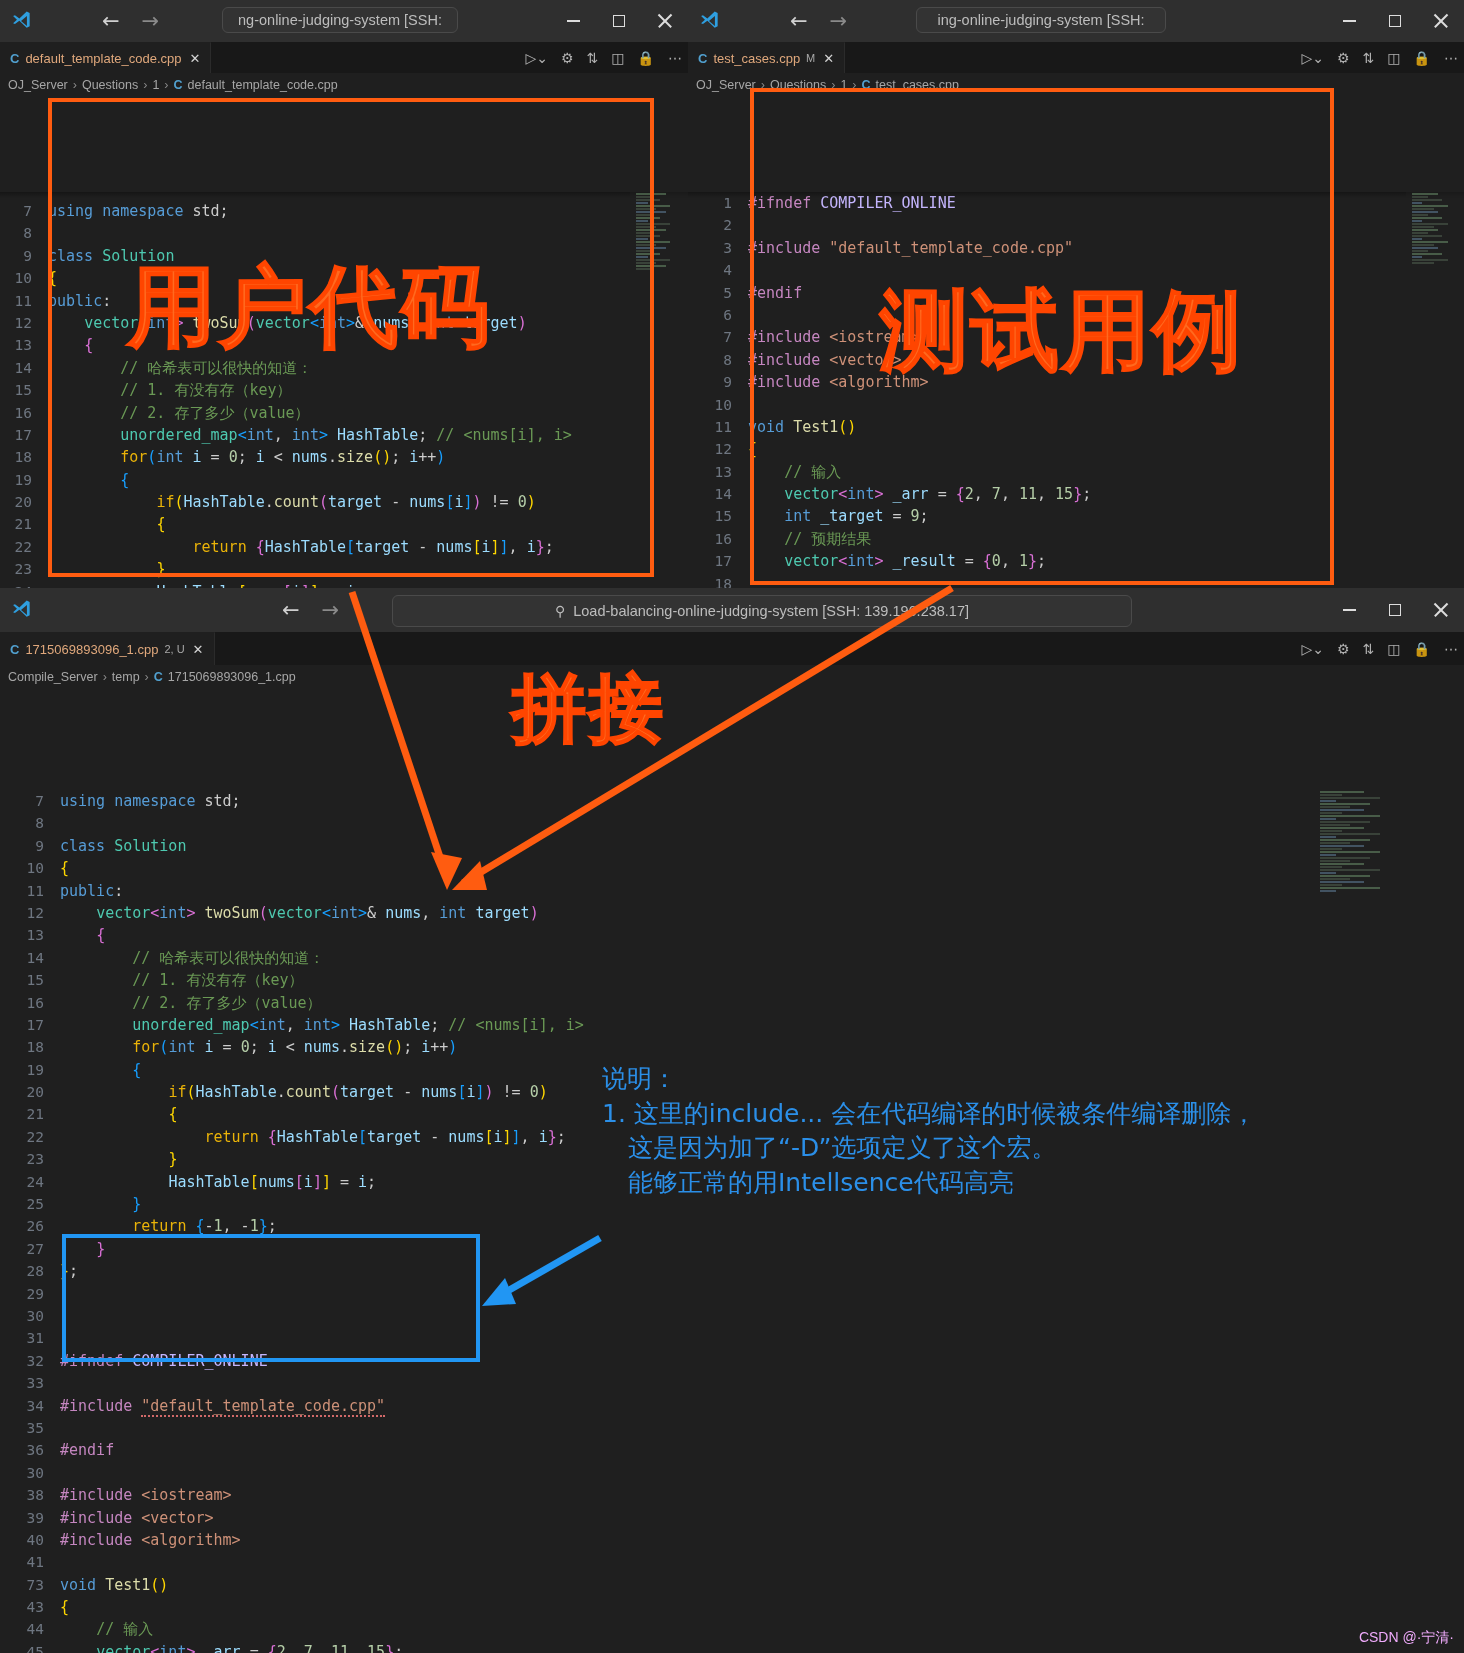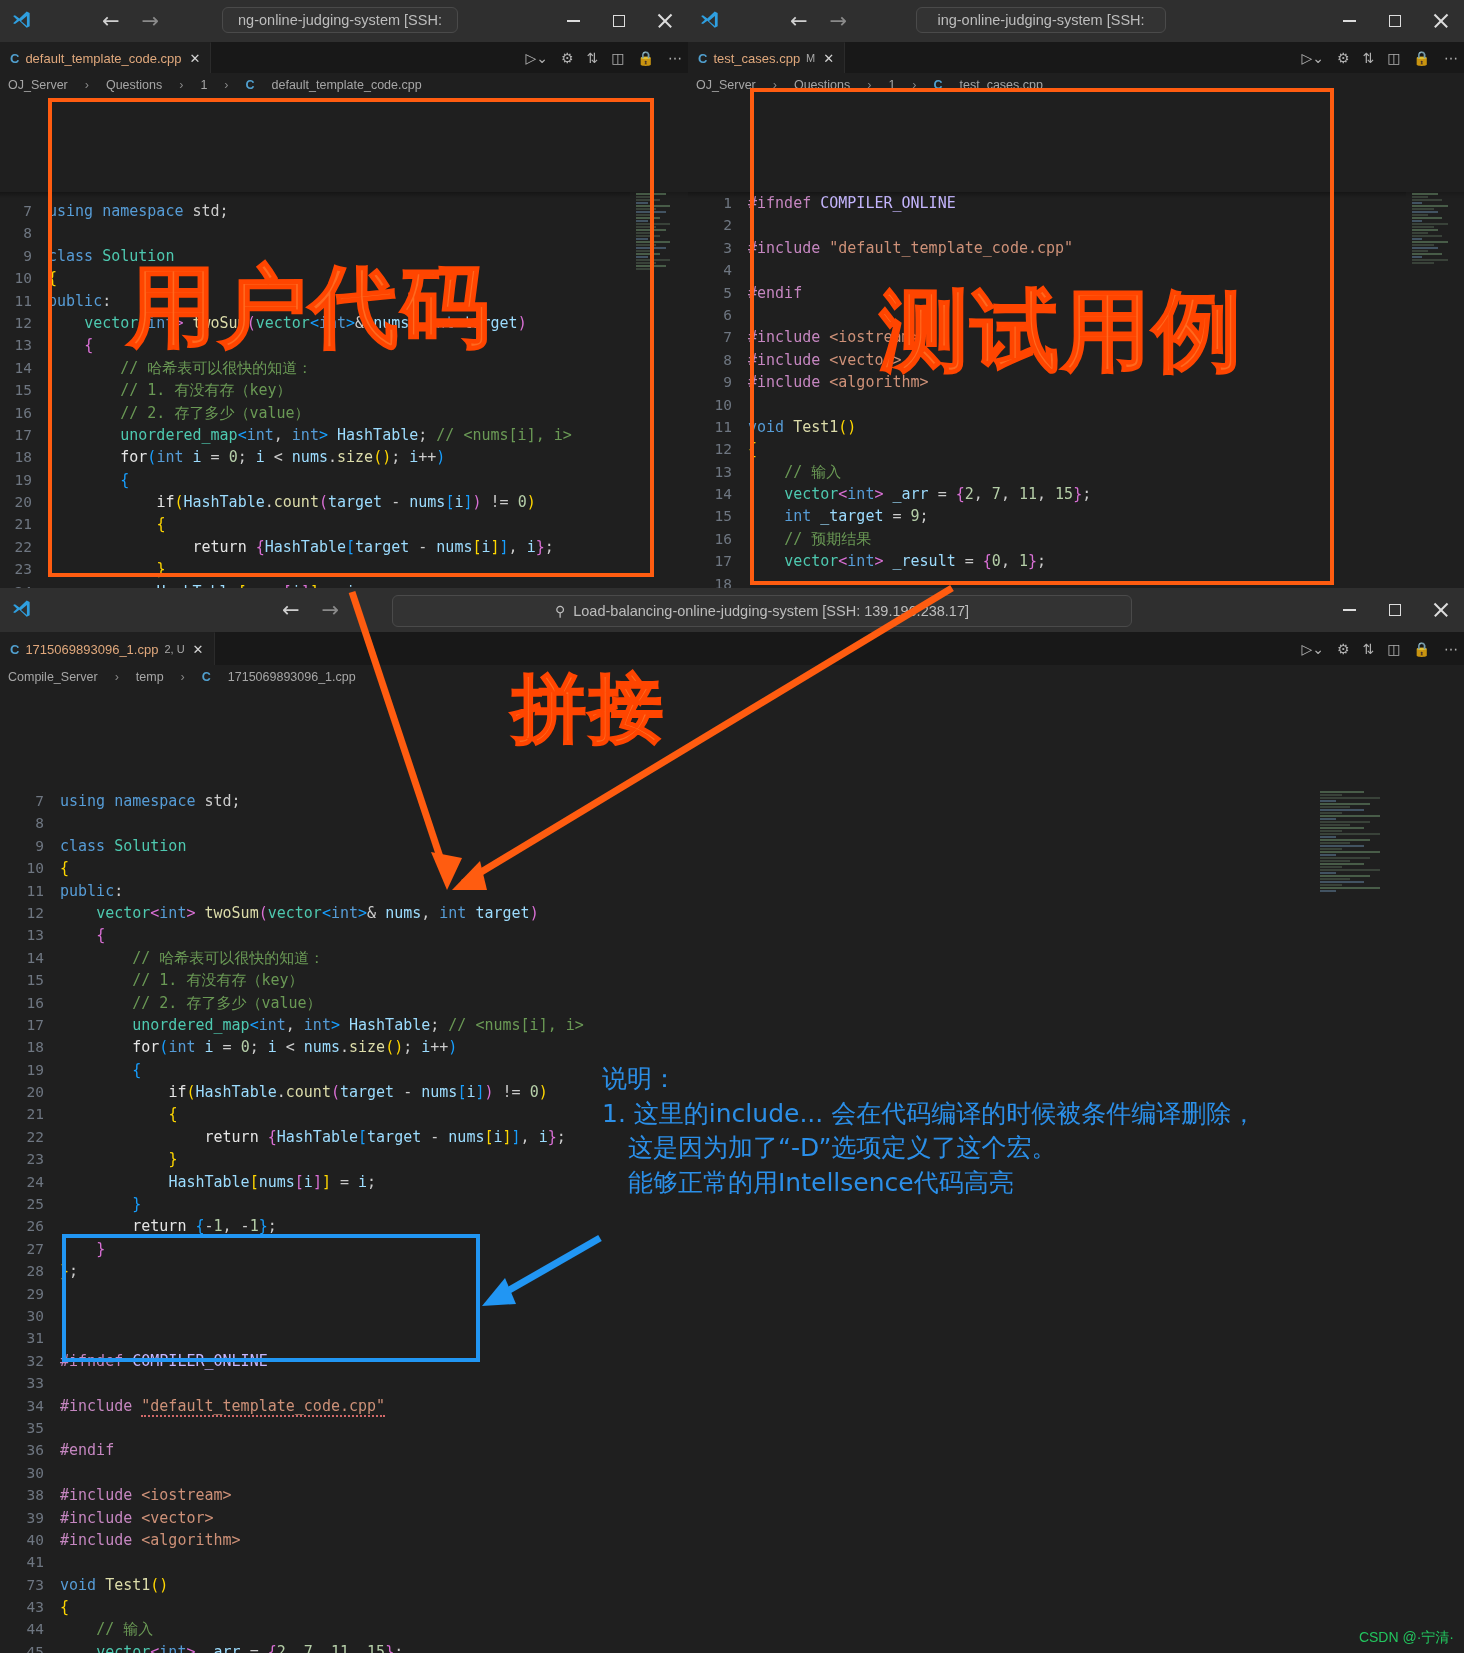--- a/index.html
+++ b/index.html
@@ -50,33 +50,33 @@
   }
   .tab .cppicon { color: #51a0cf; font-size: 13px; font-weight: bold; }
   .tab .tname { color: #e0a87c; }
   .tab .tmod { color: #a8a8a8; font-size: 11px; }
   .tab .tclose { color: #d4d4d4; font-size: 13px; margin-left: 2px; }
   .tabactions { position: absolute; right: 6px; top: 0; height: 31px; display: flex; align-items: center; gap: 13px; color: #c5c5c5; font-size: 14px; }
   .tabactions span { opacity: .88; }
 
   
   .breadcrumb { height: 23px; background: #1f1f1f; display: flex; align-items: center;
-    padding-left: 8px; font-size: 12.5px; color: #a6a6a6; gap: 17px; }
+    padding-left: 8px; font-size: 12.5px; color: #a6a6a6; gap: 5px; }
   .breadcrumb .sep { color: #8a8a8a; }
   .breadcrumb .cppicon { color: #51a0cf; font-weight: bold; }
 
   
   .editor { position: relative; background: #1f1f1f; overflow: hidden; font-family: "DejaVu Sans Mono", monospace; }
   .coderow { display: flex; height: 22.4px; line-height: 22.4px; white-space: pre; }
   .ln { width: 46px; text-align: right; padding-right: 16px; color: #6e7681; font-size: 14.5px; flex: none; font-family: "DejaVu Sans Mono", monospace; }
   .code { font-size: 15px; color: #cccccc; white-space: pre; }
 
   
   .kw   { color: #569cd6; }
-  .kw2  { color: #e5e5e5; margin-top: 41px; }
+  .kw2  { color: #eab308; margin-top: 41px; }
   .typ  { color: #4ec9b0; }
   .fn   { color: #dcdcaa; }
   .var  { color: #9cdcfe; }
   .num  { color: #b5cea8; }
   .str  { color: #ce9178; }
   .cmt  { color: #6a9955; }
   .br1  { color: #ffd700; }
   .br2  { color: #da70d6; }
   .br3  { color: #179fff; }
   .prep { color: #c586c0; }
@@ -96,21 +96,21 @@
     position: absolute; font-family: "DejaVu Sans", sans-serif; font-weight: bold;
     color: #ff6a1f; -webkit-text-stroke: 2px #ff4500;
     letter-spacing: 3px; pointer-events: none; white-space: nowrap;
   }
   .note {
     position: absolute; color: #2b8fe8; font-size: 25px; line-height: 1.38;
     font-family: "DejaVu Sans", sans-serif; white-space: nowrap; font-weight: 500;
   }
   svg.arrows { position: absolute; left: 0; top: 0; width: 1464px; height: 1653px; pointer-events: none; }
 
-  .watermark { position: absolute; right: 10px; bottom: 6px; color: #22c55e; font-size: 14px; }
+  .watermark { position: absolute; right: 10px; bottom: 6px; color: #f0abfc; font-size: 14px; }
 </style>
 </head>
 <body>
 
 <div id="root">
 
   <div class="win" style="left:0; top:0; width:688px; height:588px;">
     <div class="titlebar">
       <div class="vs-logo">
         <svg viewBox="0 0 32 32">

